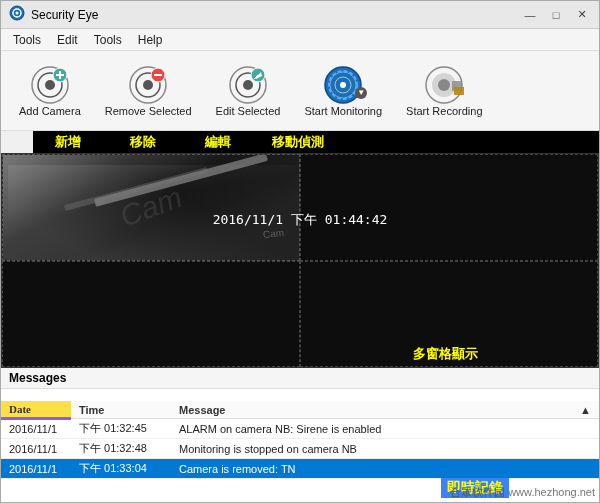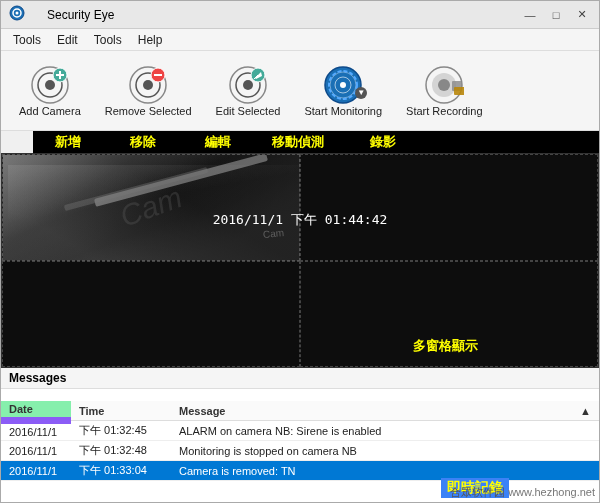--- a/index.html
+++ b/index.html
@@ -17,21 +17,21 @@
       height: 28px;
       display: flex;
       align-items: center;
       justify-content: space-between;
       border-bottom: 1px solid #ccc;
       padding: 0 8px;
     }
     #titlebar-left {
       display: flex;
       align-items: center;
-      gap: 22px;
+      gap: 6px;
     }
     #titlebar-controls {
       display: flex;
       gap: 8px;
     }
     .win-btn {
       width: 18px;
       height: 16px;
       display: flex;
       align-items: center;
@@ -330,21 +330,20 @@
       </svg>
       <span class="toolbar-label">Start Recording</span>
     </div>
   </div>
 
   <div id="chinese-labels" style="background:black; display:flex; align-items:center; padding: 2px 0; height:22px;margin-left:32px;">
     <span class="cn-label" style="width:70px; text-align:center;">新增</span>
     <span class="cn-label" style="width:80px; text-align:center;">移除</span>
     <span class="cn-label" style="width:70px; text-align:center;">編輯</span>
     <span class="cn-label" style="width:90px; text-align:center;">移動偵測</span>
-    <span class="cn-label" style="width:80px; text-align:center;">錄影</span>
   </div>
 
   <div id="camera-grid" style="height:215px; background:#111; display:grid; grid-template-columns:1fr 1fr; grid-template-rows:1fr 1fr; position:relative; border-bottom:1px solid #333;">
 
     <div class="camera-cell has-feed">
       <div class="camera-feed-img" style="width:100%;height:100%;position:relative;overflow:hidden;background:linear-gradient(160deg,#666 0%,#333 20%,#222 40%,#1a1a1a 60%, #333 80%);">
 
         <div style="position:absolute;top:0;left:0;right:0;bottom:0;background:linear-gradient(145deg, rgba(150,150,150,0.4) 0%, rgba(80,80,80,0.2) 30%, transparent 50%, rgba(40,40,40,0.6) 80%);"></div>
         <div style="position:absolute;top:10px;left:5px;right:0;bottom:0;background:linear-gradient(170deg, rgba(200,200,200,0.15) 0%, transparent 40%);"></div>
 
@@ -358,30 +357,30 @@
     <div class="camera-cell" style="border:1px dashed #444; background:#0d0d0d;"></div>
 
     <div class="camera-cell" style="border:1px dashed #444; background:#0d0d0d;"></div>
 
     <div class="camera-cell" style="border:1px dashed #444; background:#0d0d0d;"></div>
 
     <div id="timestamp-overlay" style="position:absolute;top:50%;left:0;right:0;transform:translateY(-50%);text-align:center;color:white;font-size:13px;font-family:monospace;z-index:10;">
       <span>2016/11/1  下午  01:44:42</span>
     </div>
 
-    <div id="multi-window-label" style="position:absolute;bottom:12px;right:120px;color:yellow;font-size:13px;font-weight:bold;z-index:10;">多窗格顯示</div>
+    <div id="multi-window-label" style="position:absolute;bottom:4px;right:120px;color:yellow;font-size:13px;font-weight:bold;z-index:10;">多窗格顯示</div>
   </div>
 
   <div id="bottom-section" style="flex:1; display:flex; flex-direction:column; background:white; min-height:110px; position:relative;">
     <div id="messages-header" style="padding:3px 8px; font-weight:bold; font-size:12px; border-bottom:1px solid #ddd; background:#f5f5f5;">Messages</div>
     <div style="overflow:hidden; flex:1;">
       <table id="messages-table" style="width:100%; border-collapse:collapse; font-size:11px;">
         <thead>
           <tr>
-            <th style="text-align:left;padding:2px 8px;border-bottom:7px solid #8b5cf6;background:#86efac;color:#333;width:70px;">Date</th>
+            <th style="text-align:left;padding:2px 8px;border-bottom:3px solid #8b5cf6;background:#fde047;color:#333;width:70px;font-family:Liberation Serif, serif;">Date</th>
             <th style="text-align:left;padding:2px 8px;border-bottom:1px solid #ddd;background:#fafafa;color:#333;width:100px;">Time</th>
             <th style="text-align:left;padding:2px 8px;border-bottom:1px solid #ddd;background:#fafafa;color:#333;">
               Message
               <span style="float:right;cursor:pointer;">▲</span>
             </th>
           </tr>
         </thead>
         <tbody id="messages-tbody">
 
         <tr>

